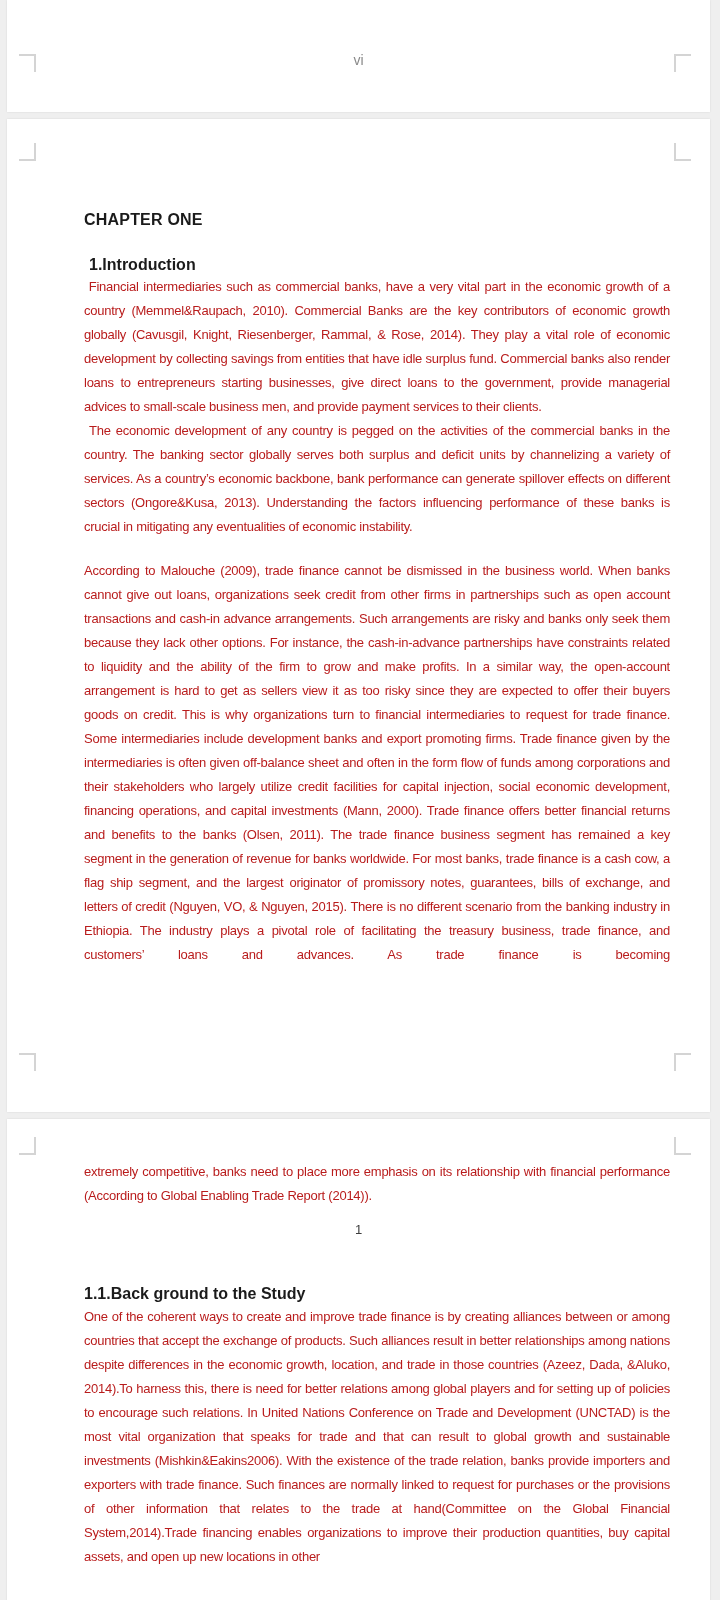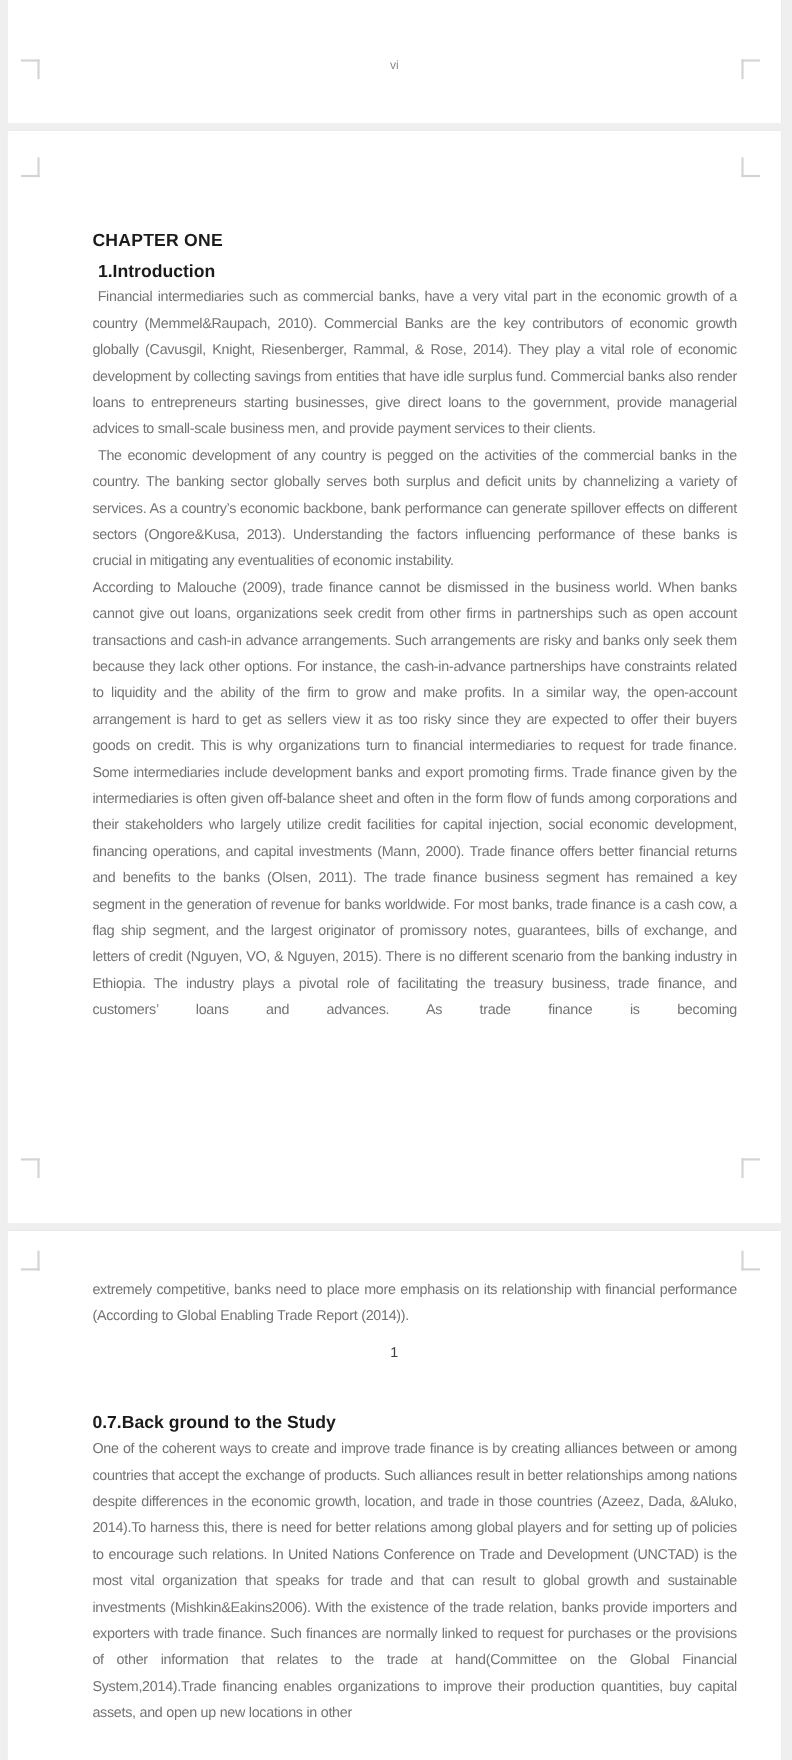--- a/index.html
+++ b/index.html
@@ -24,43 +24,43 @@
   .mark { position: absolute; width: 15px; height: 16px; }
   .mark.tl { border-bottom: 2px solid #d4d4d4; border-right: 2px solid #d4d4d4; }  
   .mark.tr { border-bottom: 2px solid #d4d4d4; border-left: 2px solid #d4d4d4; }   
   .mark.bl { border-top: 2px solid #d4d4d4; border-right: 2px solid #d4d4d4; }     
   .mark.br { border-top: 2px solid #d4d4d4; border-left: 2px solid #d4d4d4; }      
   .mark.left { left: 12px; }
   .mark.right { left: 667px; }
 
   .footer-num {
     position: absolute; top: 53px; left: 0; width: 100%;
-    text-align: center; font-size: 11px; line-height: 14px; color: #8a8a8a;
+    text-align: center; font-size: 14px; line-height: 14px; color: #8a8a8a;
   }
 
   .content { padding: 90px 40px 0 77px; }
   .content3 { padding: 41px 40px 0 77px; }
 
   h1.chapter {
     margin: 0; font-size: 16px; font-weight: bold; line-height: 21px;
     text-align: left; color: #1b1b1b; letter-spacing: 0.2px;
   }
   h2.section {
-    margin: 7px 0 0 0; font-size: 16px; font-weight: bold; line-height: 21px;
+    margin: 24px 0 0 0; font-size: 16px; font-weight: bold; line-height: 21px;
     color: #1b1b1b;
   }
   h2.indent { padding-left: 5px; }
   h2.bg { margin-top: 43px; }
 
   p.body {
     margin: 0; font-size: 13px; line-height: 24px;
     text-align: justify; letter-spacing: -0.25px;
-    white-space: pre-wrap; color: #737373;
+    white-space: pre-wrap; color: #b91c1c;
   }
-  p.body.cont { text-align-last: justify; }
+  p.body.cont { text-align-last: justify; margin-top: 20px; }
 
   .inline-pagenum {
     margin: 12px -40px 0 -77px; text-align: center;
     font-size: 13px; line-height: 20px; color: #3d3d3d;
   }
 </style>
 </head>
 <body>
 
 <div class="page" id="page-prev">
@@ -82,16 +82,16 @@
   <div class="mark bl left" style="top:934px"></div>
   <div class="mark br right" style="top:934px"></div>
 </div>
 
 <div class="page" id="page-next">
   <div class="mark tl left" style="top:18px"></div>
   <div class="mark tr right" style="top:18px"></div>
   <div class="content3">
     <p class="body">extremely competitive, banks need to place more emphasis on its relationship with financial performance (According to Global Enabling Trade Report (2014)).</p>
     <div class="inline-pagenum">1</div>
-    <h2 class="section bg">0.7.Back ground to the Study</h2>
+    <h2 class="section bg">1.1.Back ground to the Study</h2>
     <p class="body" style="margin-top:1px">One of the coherent ways to create and improve trade finance is by creating alliances between or among countries that accept the exchange of products. Such alliances result in better relationships among nations despite differences in the economic growth, location, and trade in those countries (Azeez, Dada, &amp;Aluko, 2014).To harness this, there is need for better relations among global players and for setting up of policies to encourage such relations. In United Nations Conference on Trade and Development (UNCTAD) is the most vital organization that speaks for trade and that can result to global growth and sustainable investments (Mishkin&amp;Eakins2006). With the existence of the trade relation, banks provide importers and exporters with trade finance. Such finances are normally linked to request for purchases or the provisions of other information that relates to the trade at hand(Committee on the Global Financial System,2014).Trade financing enables organizations to improve their production quantities, buy capital assets, and open up new locations in other</p>
   </div>
 </div>
 
 </body></html>

